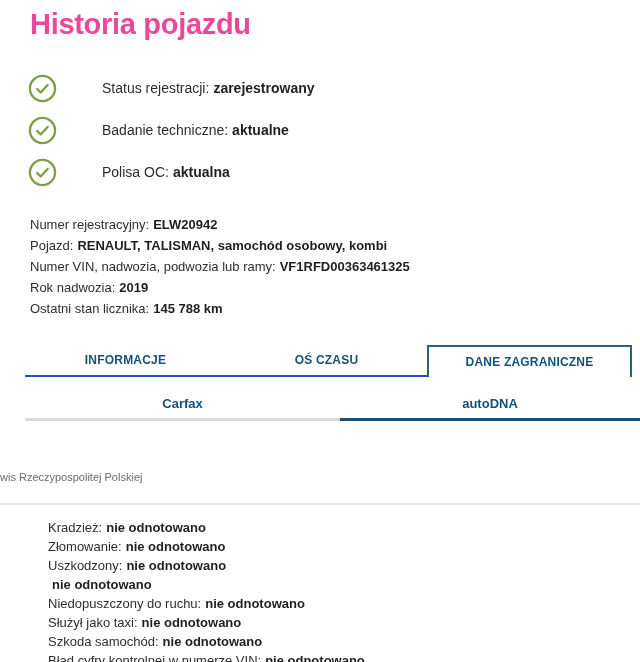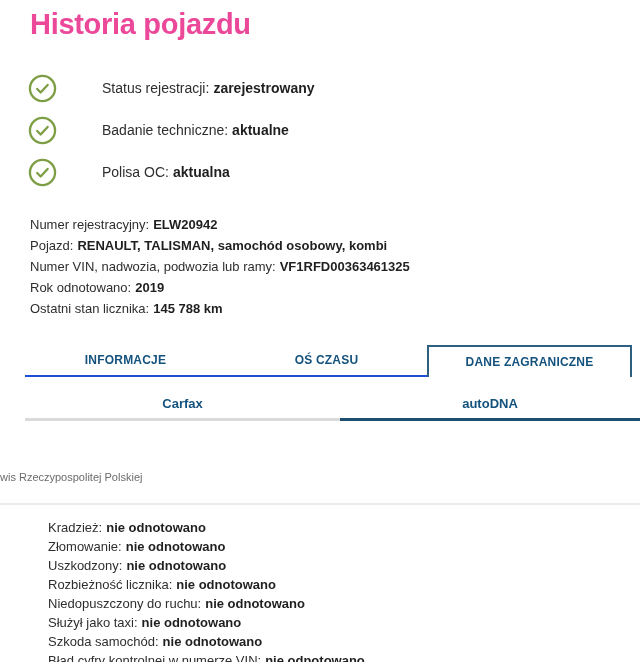--- a/index.html
+++ b/index.html
@@ -80,21 +80,21 @@
     </div>
   <div class="detail-row">
       <span>Pojazd:</span>
       <span class="bold val">RENAULT, TALISMAN, samochód osobowy, kombi</span>
     </div>
   <div class="detail-row">
       <span>Numer VIN, nadwozia, podwozia lub ramy:</span>
       <span class="bold val">VF1RFD00363461325</span>
     </div>
   <div class="detail-row">
-      <span>Rok odnotowano:</span>
+      <span>Rok nadwozia:</span>
       <span class="bold val">2019</span>
     </div>
   <div class="detail-row">
       <span>Ostatni stan licznika:</span>
       <span class="bold val">145 788 km</span>
     </div>
 </div>
 
 <div class="tabs">
   <div class="tab">INFORMACJE</div>
@@ -118,21 +118,20 @@
     </div>
   <div class="record-row">
       <span>Złomowanie:</span>
       <span class="bold val">nie odnotowano</span>
     </div>
   <div class="record-row">
       <span>Uszkodzony:</span>
       <span class="bold val">nie odnotowano</span>
     </div>
   <div class="record-row">
-      <span>Rozbieżność licznika:</span>
       <span class="bold val">nie odnotowano</span>
     </div>
   <div class="record-row">
       <span>Niedopuszczony do ruchu:</span>
       <span class="bold val">nie odnotowano</span>
     </div>
   <div class="record-row">
       <span>Służył jako taxi:</span>
       <span class="bold val">nie odnotowano</span>
     </div>

